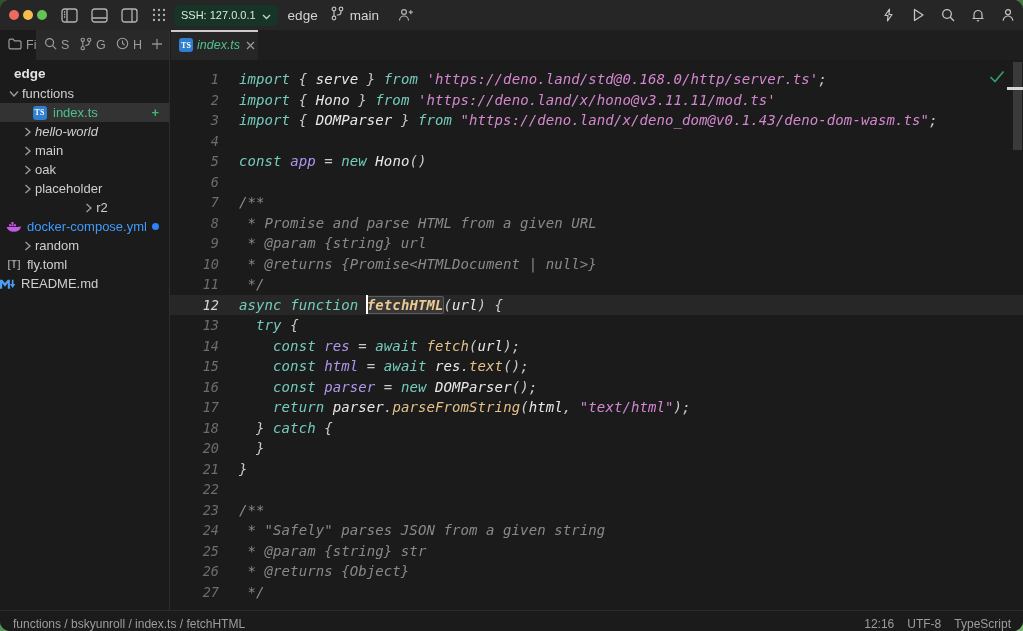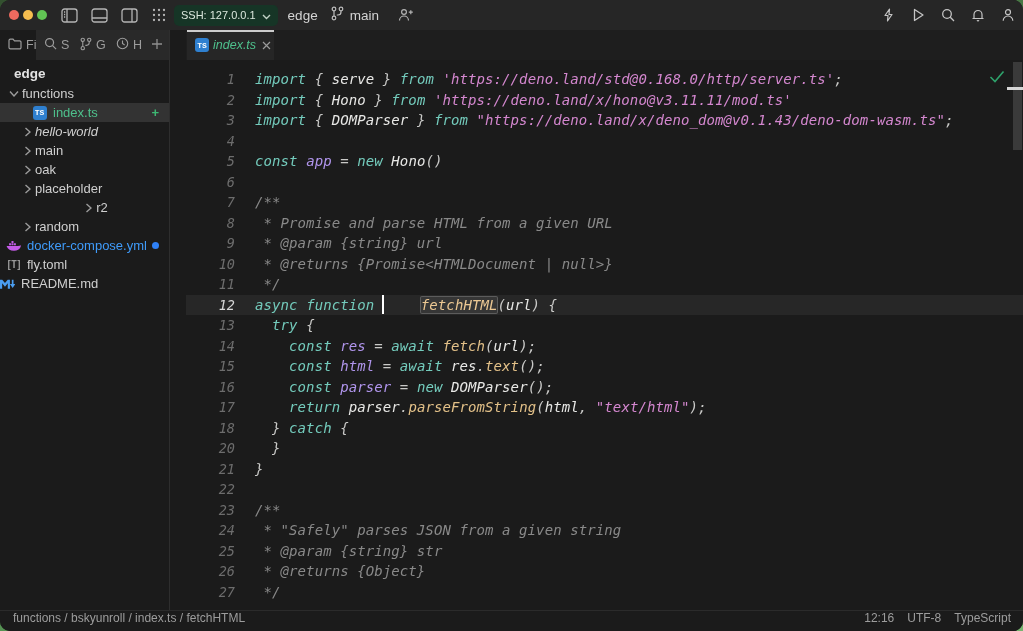--- a/index.html
+++ b/index.html
@@ -34,42 +34,42 @@
     display:flex; align-items:center; gap:6px;
   }
   .ssh-pill .chev { color:#c2d2c6; margin-top:1px; }
   .tb-text { font-size:13.5px; color:#d4d4d4; }
   .tb-project { margin-left:10px; }
   .tb-branch { margin-left:13px; display:flex; align-items:center; gap:6px; color:#d4d4d4; font-size:13.5px; }
   .tb-branch svg { color:#bdbdbd; }
   .tb-collab { margin-left:12px; }
   .tb-right { margin-left:auto; display:flex; align-items:center; margin-right:0; }
   
-  .content { flex:1 1 auto; display:flex; min-height:0;gap:16px; }
+  .content { flex:1 1 auto; display:flex; min-height:0; }
   .sidebar { width:170px; flex:0 0 170px; background:#1b1b1b; border-right:1px solid #2e2e2e; display:flex; flex-direction:column; }
   .side-tabs { height:30px; flex:0 0 30px; background:#292929; display:flex; align-items:stretch; }
   .side-tab {
     display:flex; align-items:center; gap:4px; padding-left:8px;
     color:#9d9d9d; font-size:12.5px; overflow:hidden; flex:0 0 auto; width:36px;
   }
   .side-tab svg { flex:0 0 auto; }
   .side-tab.active { background:#1b1b1b; }
   .side-tab-plus { width:32px; display:flex; align-items:center; justify-content:center; color:#8f8f8f; }
   
   .tree { flex:1 1 auto; padding-top:3px; font-size:13px; color:#cfcfcf; overflow:hidden; }
   .trow { height:19px; display:flex; align-items:center; position:relative; white-space:nowrap; }
   .trow.selected { background:#333333; }
   .trow .chev { width:16px; display:flex; justify-content:center; color:#9b9b9b; flex:0 0 16px; }
   .trow .ficon { width:15px; height:15px; margin-right:6px; display:flex; align-items:center; justify-content:center; flex:0 0 15px; }
   .trow .badge { margin-left:auto; margin-right:10px; font-size:13px; }
   .root-row { font-weight:bold; color:#e3e3e3; padding-left:14px; height:21px; display:flex; align-items:center; font-size:13.5px; }
   .ts-chip {
     width:14px; height:14px; border-radius:3px; background:#2f80d0;
     color:#fff; font-size:8px; font-weight:bold; display:flex; align-items:center; justify-content:center;
-    font-family:Liberation Mono, monospace; letter-spacing:0;
+    font-family:Liberation Serif, serif; letter-spacing:0;
   }
   .c-added { color:#4ec08c; }
   .c-modified { color:#3f9bfa; }
   .dot-badge { width:7px; height:7px; border-radius:50%; background:#2f81f7; }
   .plus-badge { color:#3db873; font-weight:bold; }
   .toml-icon { color:#9a9a9a; font-family:"DejaVu Sans Mono", monospace; font-size:10px; font-weight:bold; letter-spacing:-1px; }
   
   .editor-col { flex:1 1 auto; display:flex; flex-direction:column; min-width:0; background:#1b1b1b; }
   .etab-bar { height:30px; flex:0 0 30px; background:#1e1e1e; display:flex; }
   .etab {
@@ -86,34 +86,34 @@
   .line.active { background:#272727; }
   .ln {
     width:49px; flex:0 0 49px; text-align:right; color:#6d6d6d;
     font-size:13.5px; font-style:italic;
   }
   .lcode { margin-left:20px; font-size:14px; font-style:italic; letter-spacing:0.09px; }
   .line.active .ln { color:#d8d8d8; }
   .t-kw  { color:#74ccbd; }
   .t-str { color:#d487cf; }
   .t-fn  { color:#e2c088; }
-  .t-fnb { color:#ecc893; font-weight:normal; background:rgba(255,255,255,0.07); box-shadow:0 0 0 1px #5c5c5c; border-radius:1px;margin-left:38px; }
+  .t-fnb { color:#ecc893; font-weight:bold; background:rgba(255,255,255,0.07); box-shadow:0 0 0 1px #5c5c5c; border-radius:1px; }
   .t-var { color:#b095ec; }
   .t-id  { color:#e8e8e6; }
   .t-pun { color:#c9c9c7; }
   .t-com { color:#898989; }
   .caret { display:inline-block; width:0; position:relative; }
   .caret::after { content:""; position:absolute; left:-1px; top:-15px; width:2px; height:19px; background:#ffffff; }
   .editor-check { position:absolute; top:8px; right:18px; color:#2ea26b; }
   .vscrollbar { position:absolute; top:2px; right:1px; width:9px; height:88px; background:#3a3a3a; }
   .vmark { position:absolute; top:27px; right:0; width:16px; height:2.5px; background:#d6d6d6; }
   
   .statusbar {
     height:21px; flex:0 0 21px; background:#1b1b1b; border-top:1px solid #2b2b2b;
-    display:flex; align-items:flex-start; font-size:12px; color:#9d9d9d;
+    display:flex; align-items:flex-end; font-size:12px; color:#9d9d9d;
   }
   .sb-left { margin-left:13px; }
   .sb-right { margin-left:auto; margin-right:12px; display:flex; gap:13px; }
 </style>
 </head>
 <body>
 
 <div class="window">
 
   <div class="titlebar">
@@ -325,40 +325,40 @@
               <span>placeholder</span>
             </div>
             <div class="trow" style="padding-left: 19px; justify-content: center;">
               <span class="chev">
                 <svg width="7" height="10" viewBox="0 0 7 10" fill="none" stroke="#9b9b9b" stroke-width="1.4">
                   <path d="M1.5 1 L6 5 L1.5 9"></path>
                 </svg>
               </span>
               <span>r2</span>
             </div>
-            <div class="trow" style="padding-left: 19px;">
-              <span class="chev">
-                <svg width="7" height="10" viewBox="0 0 7 10" fill="none" stroke="#9b9b9b" stroke-width="1.4">
-                  <path d="M1.5 1 L6 5 L1.5 9"></path>
-                </svg>
-              </span>
-              <span>random</span>
-            </div>
             <div class="trow" style="padding-left: 6px;">
               <span class="ficon">
                 <svg width="15" height="12" viewBox="0 0 16 13" fill="#c45be8">
                   <rect x="3.2" y="3.6" width="2.2" height="2" rx="0.3"></rect>
                   <rect x="5.8" y="3.6" width="2.2" height="2" rx="0.3"></rect>
                   <rect x="8.4" y="3.6" width="2.2" height="2" rx="0.3"></rect>
                   <rect x="5.8" y="1.2" width="2.2" height="2" rx="0.3"></rect>
                   <path d="M0.5 6.4 h12.6 c1.2 0 2.2-0.4 2.6-1 0.3 0.5 0.3 1.6-0.3 2.7 -1 1.9-3.1 3.6-6.9 3.6 -4.3 0-6.9-2-8-5.3 Z"></path>
                 </svg>
               </span>
               <span class="c-modified">docker-compose.yml</span>
               <span class="badge dot-badge"></span>
+            </div>
+            <div class="trow" style="padding-left: 19px;">
+              <span class="chev">
+                <svg width="7" height="10" viewBox="0 0 7 10" fill="none" stroke="#9b9b9b" stroke-width="1.4">
+                  <path d="M1.5 1 L6 5 L1.5 9"></path>
+                </svg>
+              </span>
+              <span>random</span>
             </div>
             <div class="trow" style="padding-left: 6px;">
               <span class="ficon">
                 <span class="toml-icon">[T]</span>
               </span>
               <span>fly.toml</span>
             </div>
             <div class="trow" style="">
               <span class="ficon">
                 <svg width="16" height="10" viewBox="0 0 16 10" fill="#4a9df0">

